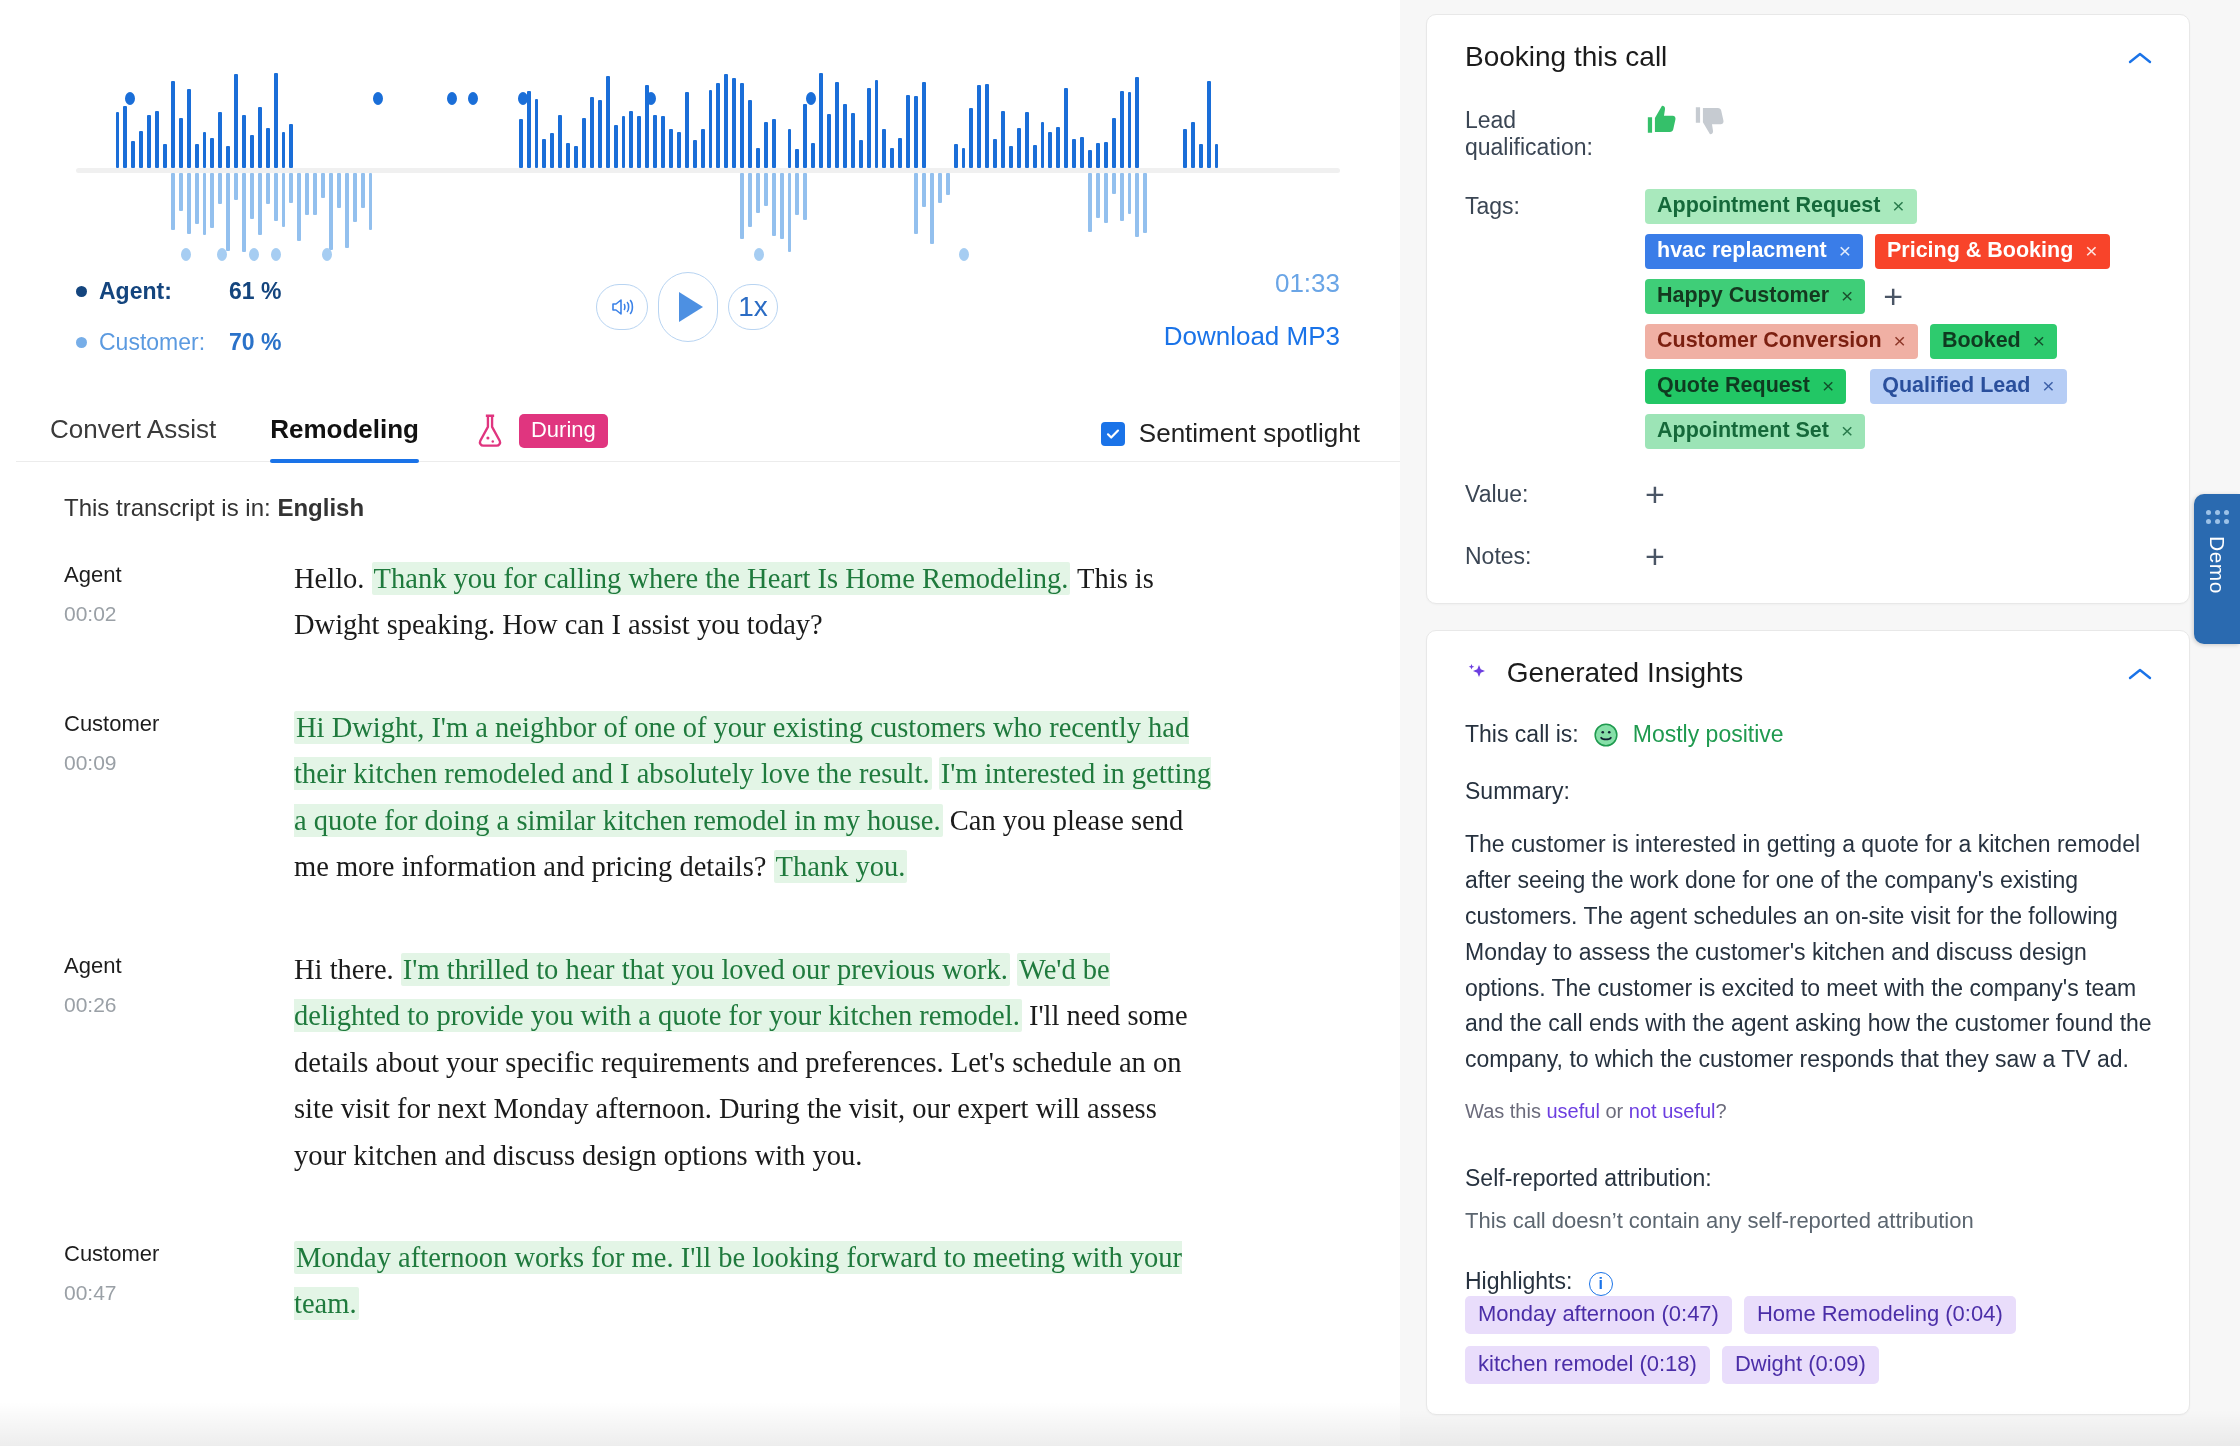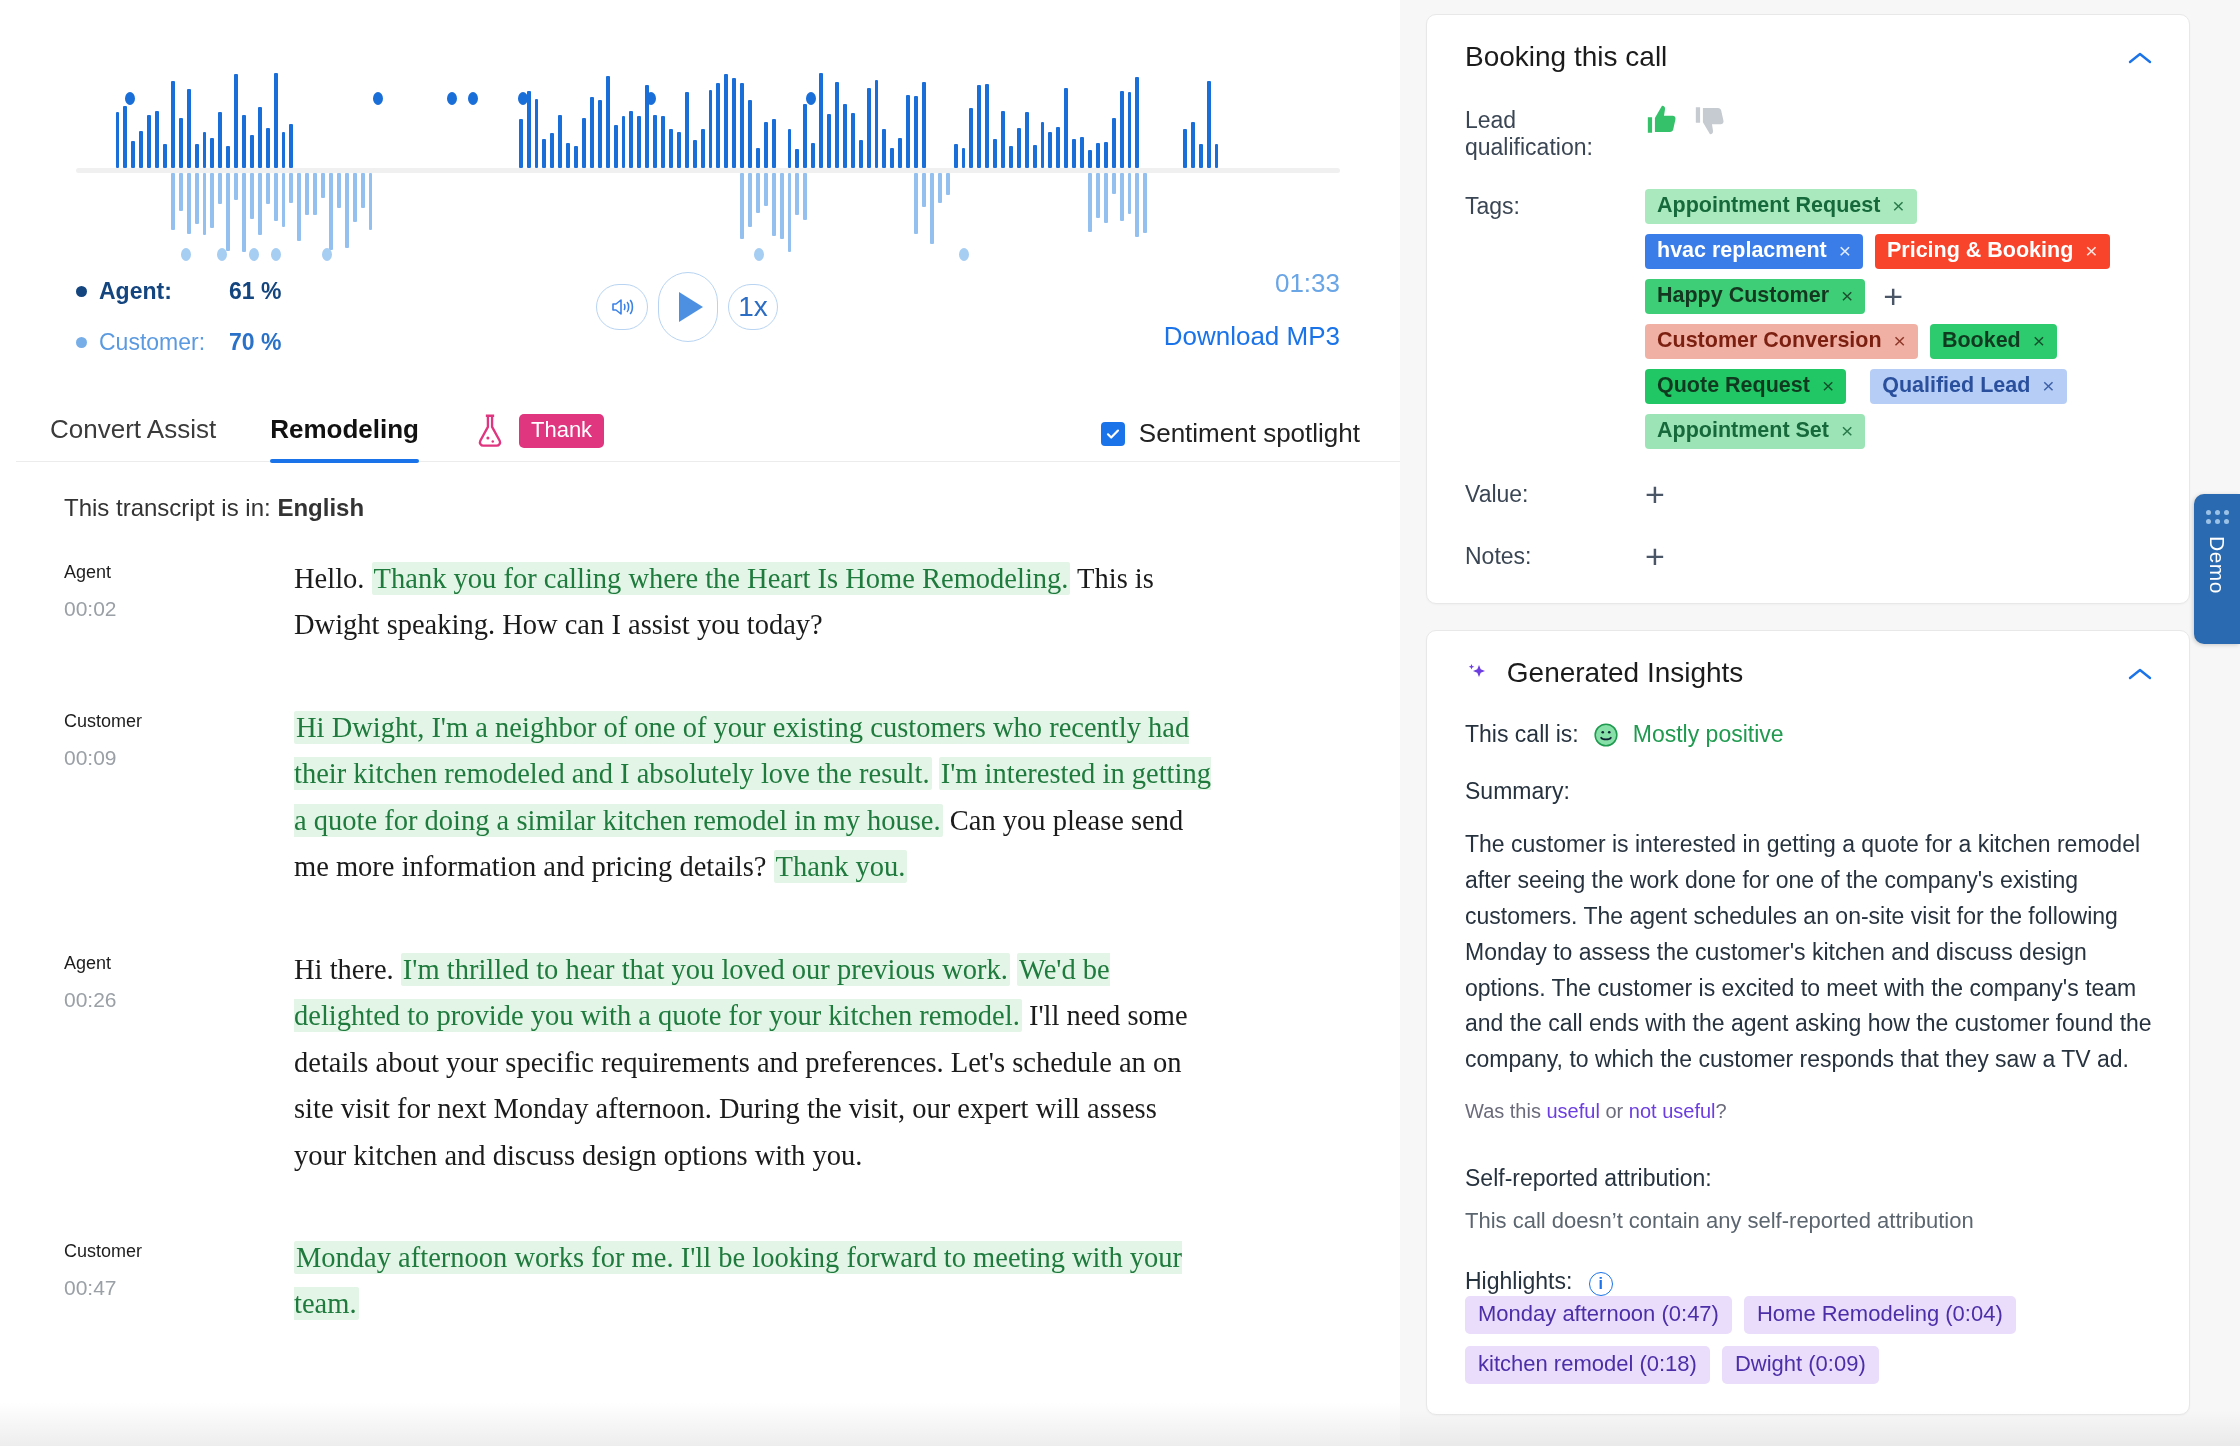--- a/index.html
+++ b/index.html
@@ -102,21 +102,21 @@
     display:flex;align-items:center;justify-content:center;
   }
   .cbox svg { display:block; }
 
   
   .tr-lang { font-size:24px; color:#333; padding:32px 0 0 48px; }
   .tr-lang b { font-weight:700; }
   .tr-body { padding: 34px 40px 0 48px; }
   .tr-row { display:flex; margin-bottom:56px; }
   .tr-meta { width:230px; flex:0 0 230px; padding-top:6px; }
-  .tr-who { font-size:18px; color:#1d1d1d; }
+  .tr-who { font-size:22px; color:#1d1d1d; }
   .tr-time { font-size:21px; color:#9aa0a6; margin-top:14px; }
   .tr-text {
     font-family:"Liberation Serif", serif;
     font-size:28.5px; line-height:1.63; color:#1b1b1b; max-width:920px;
   }
   .hl { background:#e3f5e6; color:#1f7a3d; padding:1px 2px; border-radius:2px; }
   .tr-fade {
     position:absolute; left:0; right:0; bottom:0; height:44px;
     background:linear-gradient(to bottom, rgba(255,255,255,0), rgba(0,0,0,.07));
     pointer-events:none;
@@ -579,21 +579,21 @@
 
     <div class="tabs-row">
       <div class="tab">Convert Assist</div>
       <div class="tab active">Remodeling</div>
       <div class="alpha-wrap">
         <svg width="34" height="36" viewBox="0 0 24 26" fill="none" stroke="#e0357f" stroke-width="1.7">
           <path d="M9 2h6M10.5 2v8L5 20a2.5 2.5 0 0 0 2.2 3.6h9.6A2.5 2.5 0 0 0 19 20l-5.5-10V2" stroke-linejoin="round"></path>
           <circle cx="10.5" cy="18" r="1.1" fill="#e0357f" stroke="none"></circle>
           <circle cx="14" cy="20.5" r="0.9" fill="#e0357f" stroke="none"></circle>
         </svg>
-        <span class="alpha-badge">Thank</span>
+        <span class="alpha-badge">During</span>
       </div>
       <div class="spotlight">
         <span class="cbox">
           <svg width="16" height="16" viewBox="0 0 16 16">
             <path d="M3 8.3l3.2 3.2L13 4.6" stroke="#fff" stroke-width="2.2" fill="none" stroke-linecap="round" stroke-linejoin="round"></path>
           </svg>
         </span>
         <span>Sentiment spotlight</span>
       </div>
     </div>

